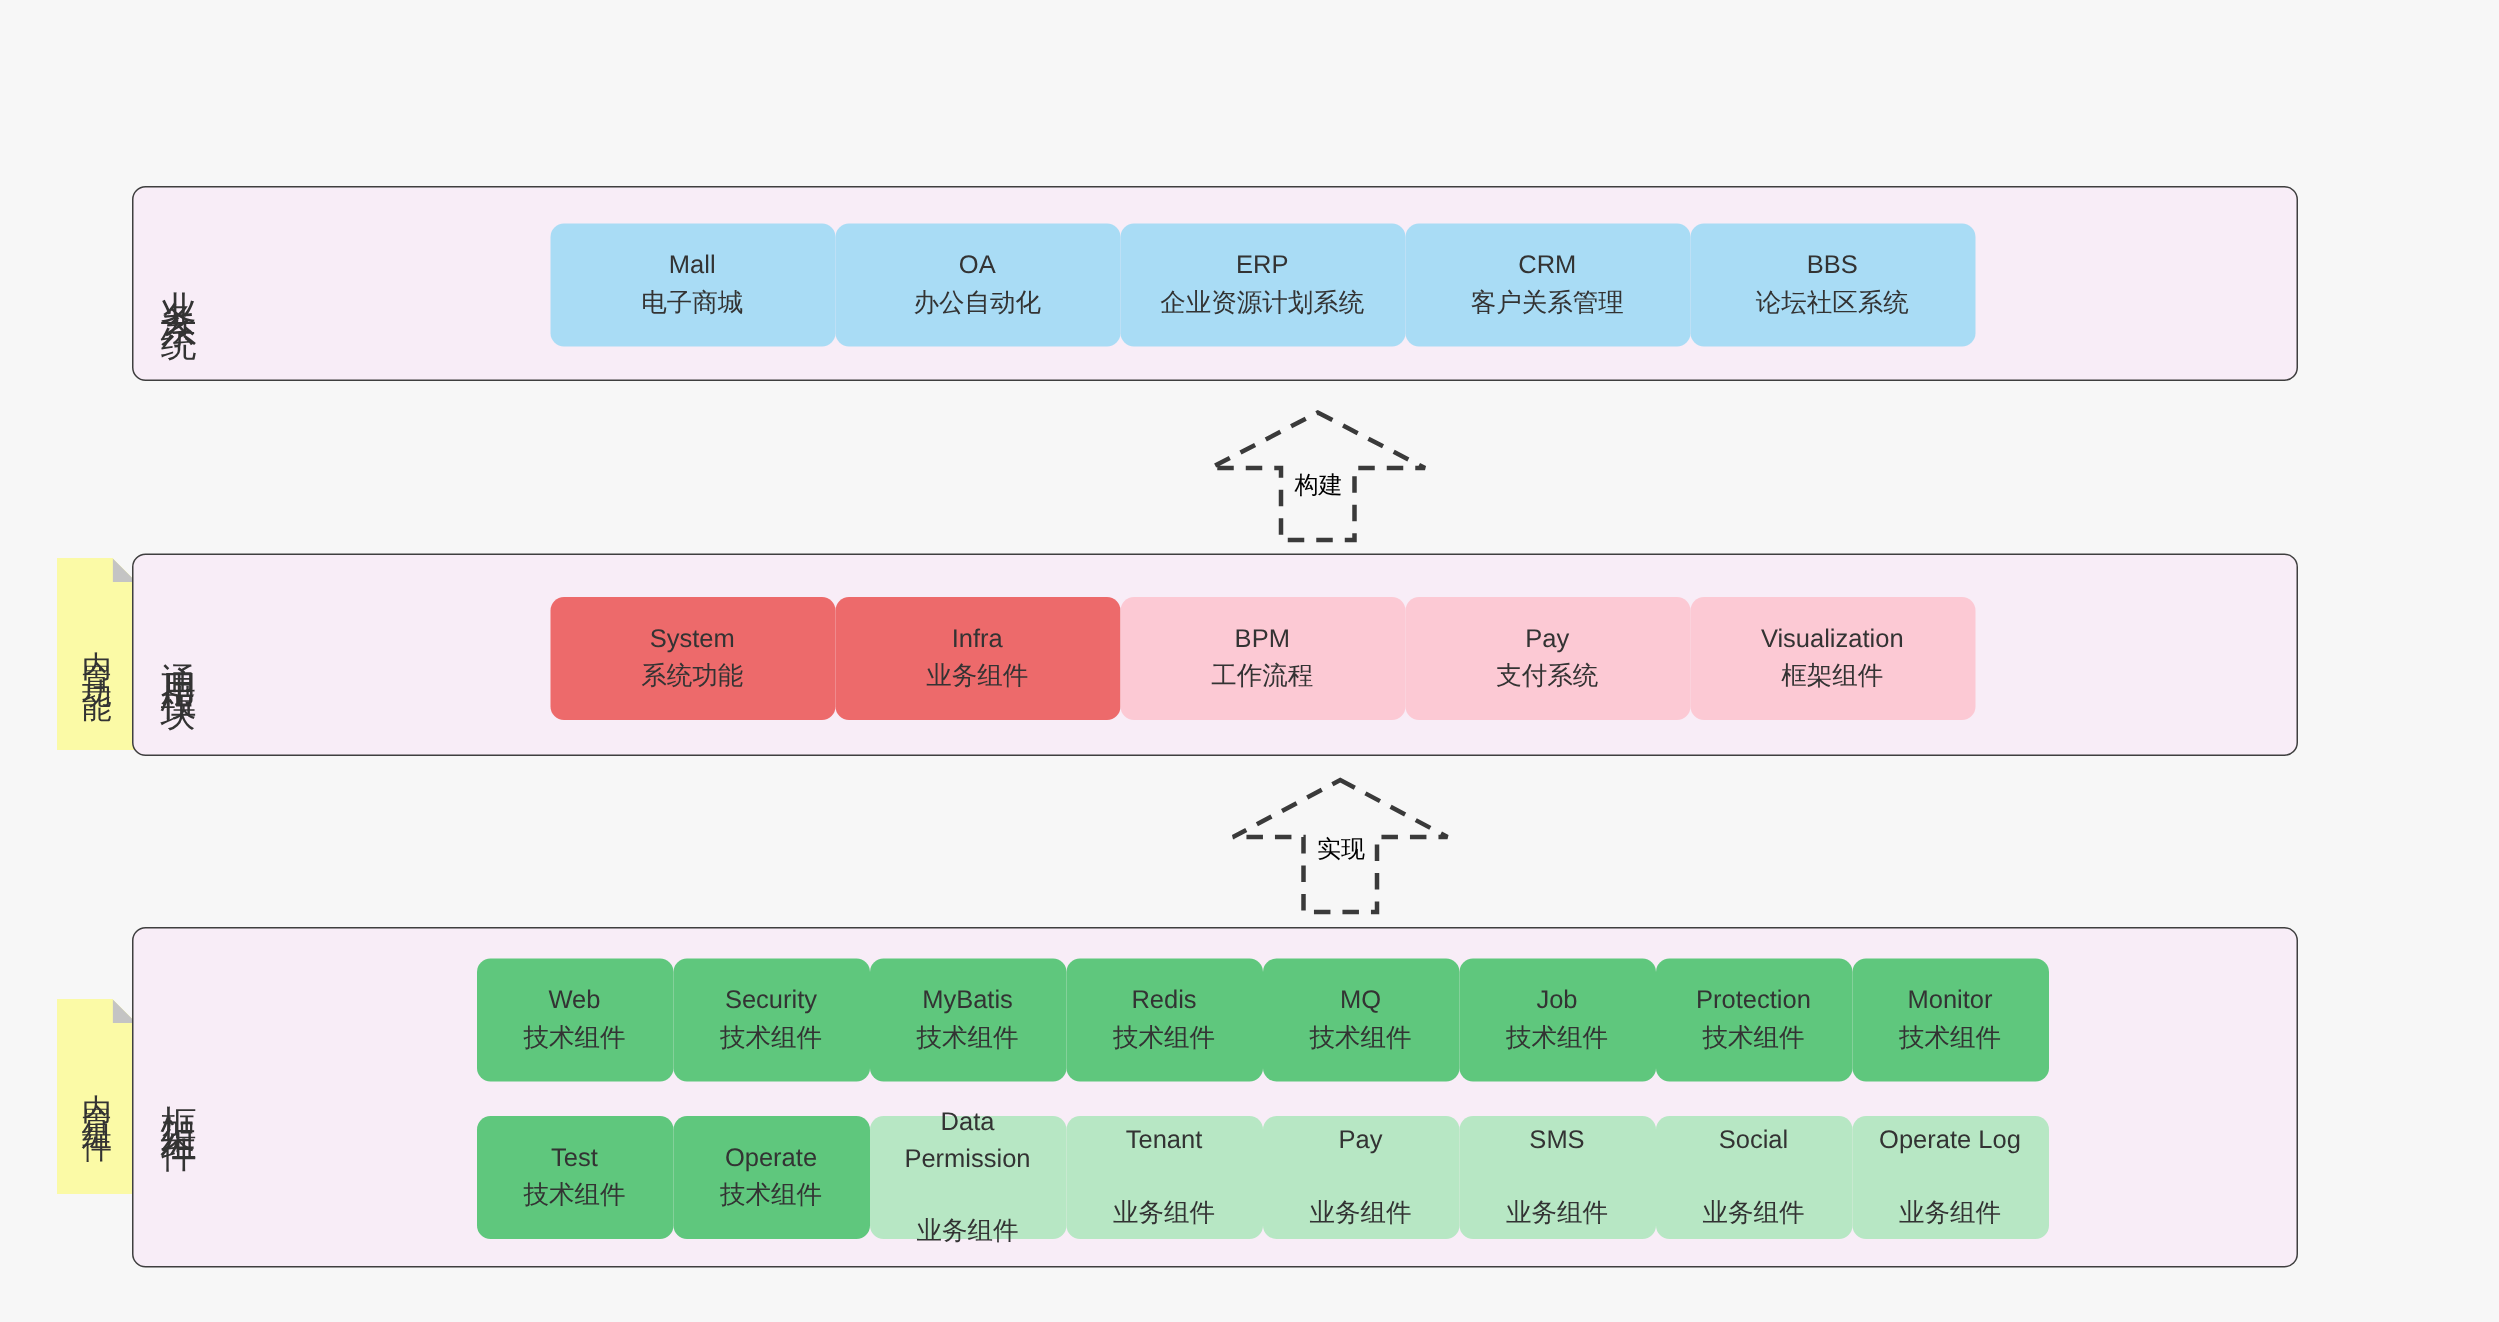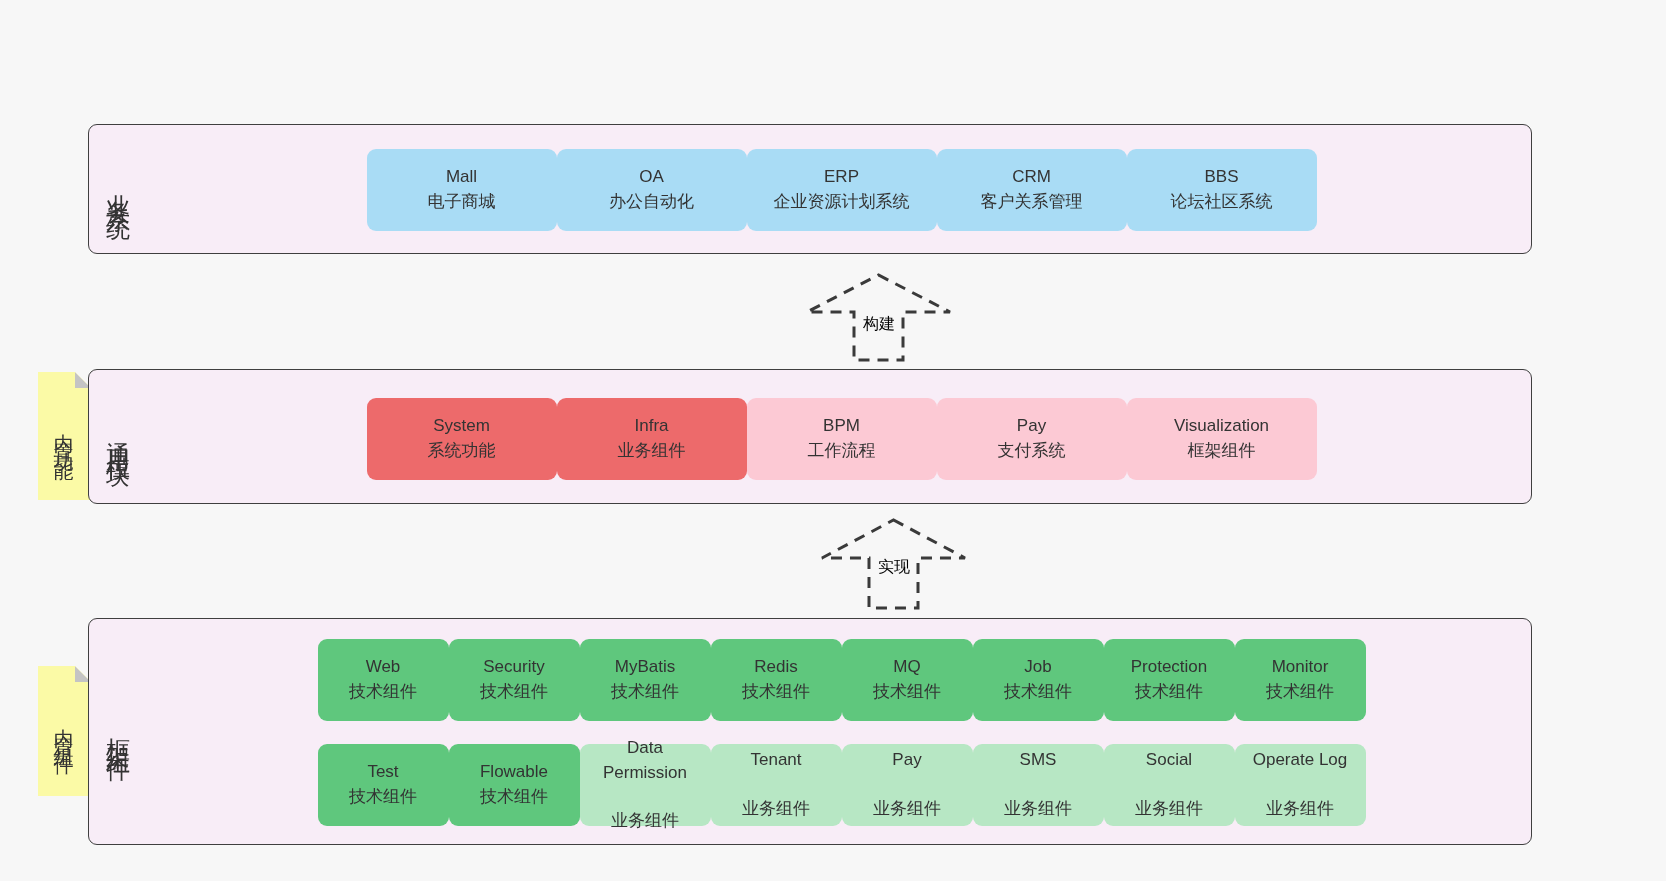--- a/index.html
+++ b/index.html
@@ -195,21 +195,21 @@
       <div class="t">Monitor</div>
       <div class="s">技术组件</div>
     </div>
   </div>
   <div class="band-row row-2">
     <div class="box w8 green">
       <div class="t">Test</div>
       <div class="s">技术组件</div>
     </div>
     <div class="box w8 green">
-      <div class="t">Flowable</div>
+      <div class="t">Operate</div>
       <div class="s">技术组件</div>
     </div>
     <div class="box w8 green-light">
       <div class="t">Data Permission</div>
       <div class="s">业务组件</div>
     </div>
     <div class="box w8 green-light">
       <div class="t">Tenant</div>
       <div class="s">业务组件</div>
     </div>

